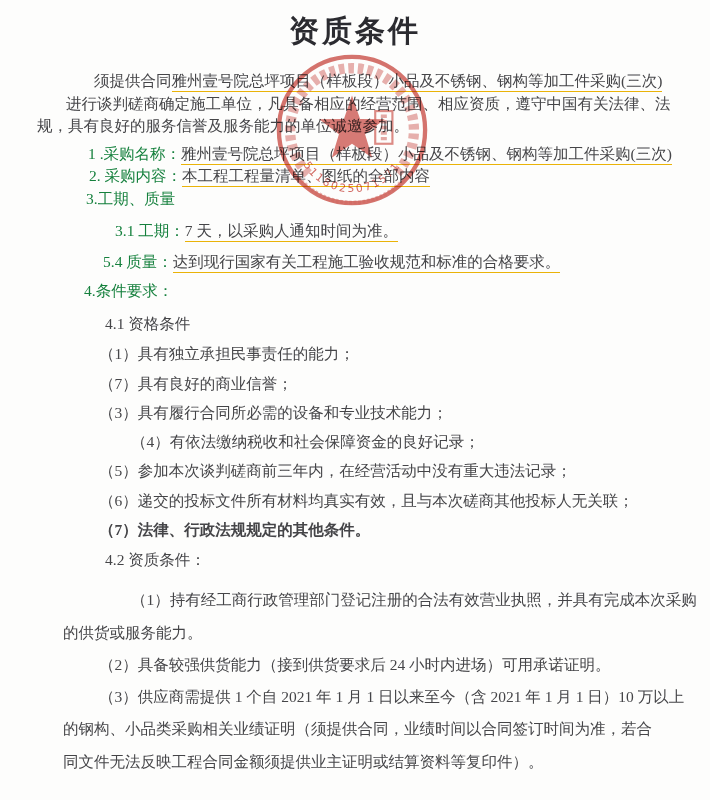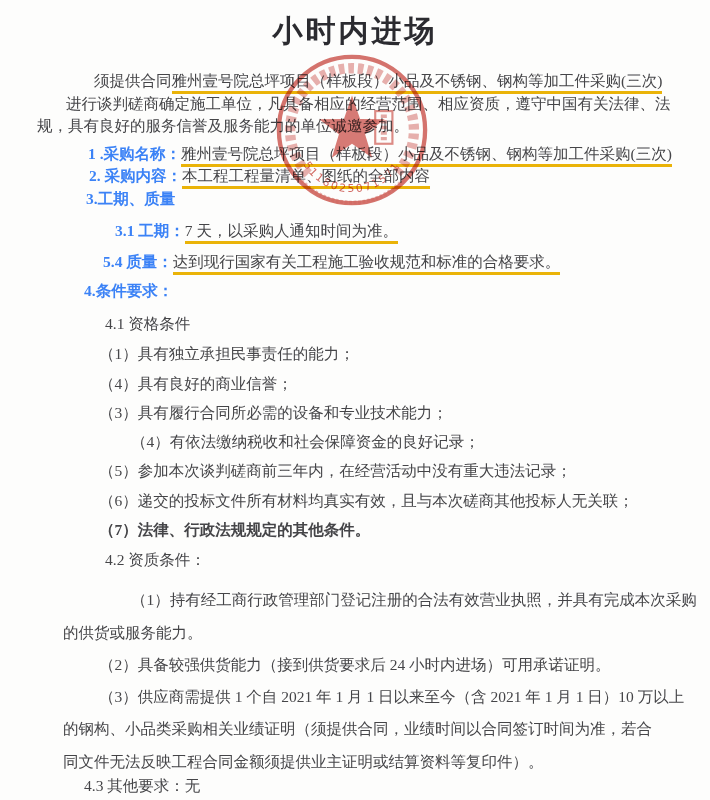--- a/index.html
+++ b/index.html
@@ -28,22 +28,22 @@
     color: #2b2b30;
   }
   .line {
     position: absolute;
     white-space: nowrap;
     font-size: 15.5px;
     line-height: 20px;
     color: #454548;
   }
   .seg { display: inline; }
-  .b { font-weight: 700; color: #3b82f6; }
-  .u { border-bottom: 3px solid #eab308; padding-bottom: 2px; }
+  .b { font-weight: 400; color: #15803d; }
+  .u { border-bottom: 1px solid #eab308; padding-bottom: 2px; }
 
   
   .l-intro1 { top: 71px;  left: 94px; }
   .l-intro2 { top: 94px;  left: 66px; }
   .l-intro3 { top: 116px; left: 37px; }
   .l-item1  { top: 144px; left: 88px; }
   .l-item2  { top: 166px; left: 89px; }
   .l-item3  { top: 189px; left: 86px; }
   .l-item31 { top: 221px; left: 103px; margin-left: 12px; }
   .l-item32 { top: 252px; left: 103px; }
@@ -73,51 +73,50 @@
     height: 172px;
     mix-blend-mode: multiply;
     opacity: 0.82;
   }
 </style>
 </head>
 <body>
 
 <div id="page">
 
-  <div class="doc-title">小时内进场</div>
+  <div class="doc-title">资质条件</div>
 
   <div class="line l-intro1"><span class="seg">须提供合同</span><span class="seg u">雅州壹号院总坪项目（样板段）小品及不锈钢、钢构等加工件采购(三次)</span></div>
   <div class="line l-intro2">进行谈判磋商确定施工单位，凡具备相应的经营范围、相应资质，遵守中国有关法律、法</div>
   <div class="line l-intro3">规，具有良好的服务信誉及服务能力的单位诚邀参加。</div>
 
   <div class="line l-item1"><span class="seg b">1 .采购名称：</span><span class="seg u">雅州壹号院总坪项目（样板段）小品及不锈钢、钢构等加工件采购(三次)</span></div>
   <div class="line l-item2"><span class="seg b">2. 采购内容：</span><span class="seg u">本工程工程量清单、图纸的全部内容</span></div>
   <div class="line l-item3"><span class="seg b">3.工期、质量</span></div>
   <div class="line l-item31"><span class="seg b">3.1 工期：</span><span class="seg u">7 天，以采购人通知时间为准。</span></div>
   <div class="line l-item32"><span class="seg b">5.4 质量：</span><span class="seg u">达到现行国家有关工程施工验收规范和标准的合格要求。</span></div>
   <div class="line l-item4"><span class="seg b">4.条件要求：</span></div>
 
   <div class="line l-s41">4.1 资格条件</div>
   <div class="line l-q1">（1）具有独立承担民事责任的能力；</div>
-  <div class="line l-q2">（4）具有良好的商业信誉；</div>
+  <div class="line l-q2">（7）具有良好的商业信誉；</div>
   <div class="line l-q3">（3）具有履行合同所必需的设备和专业技术能力；</div>
   <div class="line l-q4">（4）有依法缴纳税收和社会保障资金的良好记录；</div>
   <div class="line l-q5">（5）参加本次谈判磋商前三年内，在经营活动中没有重大违法记录；</div>
   <div class="line l-q6">（6）递交的投标文件所有材料均真实有效，且与本次磋商其他投标人无关联；</div>
   <div class="line l-q7">（7）法律、行政法规规定的其他条件。</div>
 
   <div class="line l-s42">4.2 资质条件：</div>
   <div class="line l-c1a">（1）持有经工商行政管理部门登记注册的合法有效营业执照，并具有完成本次采购</div>
   <div class="line l-c1b">的供货或服务能力。</div>
   <div class="line l-c2">（2）具备较强供货能力（接到供货要求后 24 小时内进场）可用承诺证明。</div>
   <div class="line l-c3a">（3）供应商需提供 1 个自 2021 年 1 月 1 日以来至今（含 2021 年 1 月 1 日）10 万以上</div>
   <div class="line l-c3b">的钢构、小品类采购相关业绩证明（须提供合同，业绩时间以合同签订时间为准，若合</div>
   <div class="line l-c3c">同文件无法反映工程合同金额须提供业主证明或结算资料等复印件）。</div>
 
-  <div class="line l-other"><span class="seg">4.3 其他要求：</span><span class="seg">无</span></div>
 
   <svg class="stamp" viewBox="0 0 200 200" xmlns="http://www.w3.org/2000/svg" aria-hidden="true">
 
     <circle cx="100" cy="100" r="85" fill="none" stroke="#c8423a" stroke-width="5" opacity="0.9"></circle>
 
     <path d="M 49,151 A 72 72 0 1 1 151,151" fill="none" stroke="#c8423a" stroke-width="12" stroke-dasharray="6.5 4.5" opacity="0.5"></path>
 
     <path d="M100,60 L109.4,87.1 L138.1,87.6 L115.2,104.9 L123.5,132.4 L100,115.9 L76.5,132.4 L84.8,104.9 L61.9,87.6 L90.6,87.1 Z" fill="#c8423a" opacity="0.85"></path>
 
     <defs>

